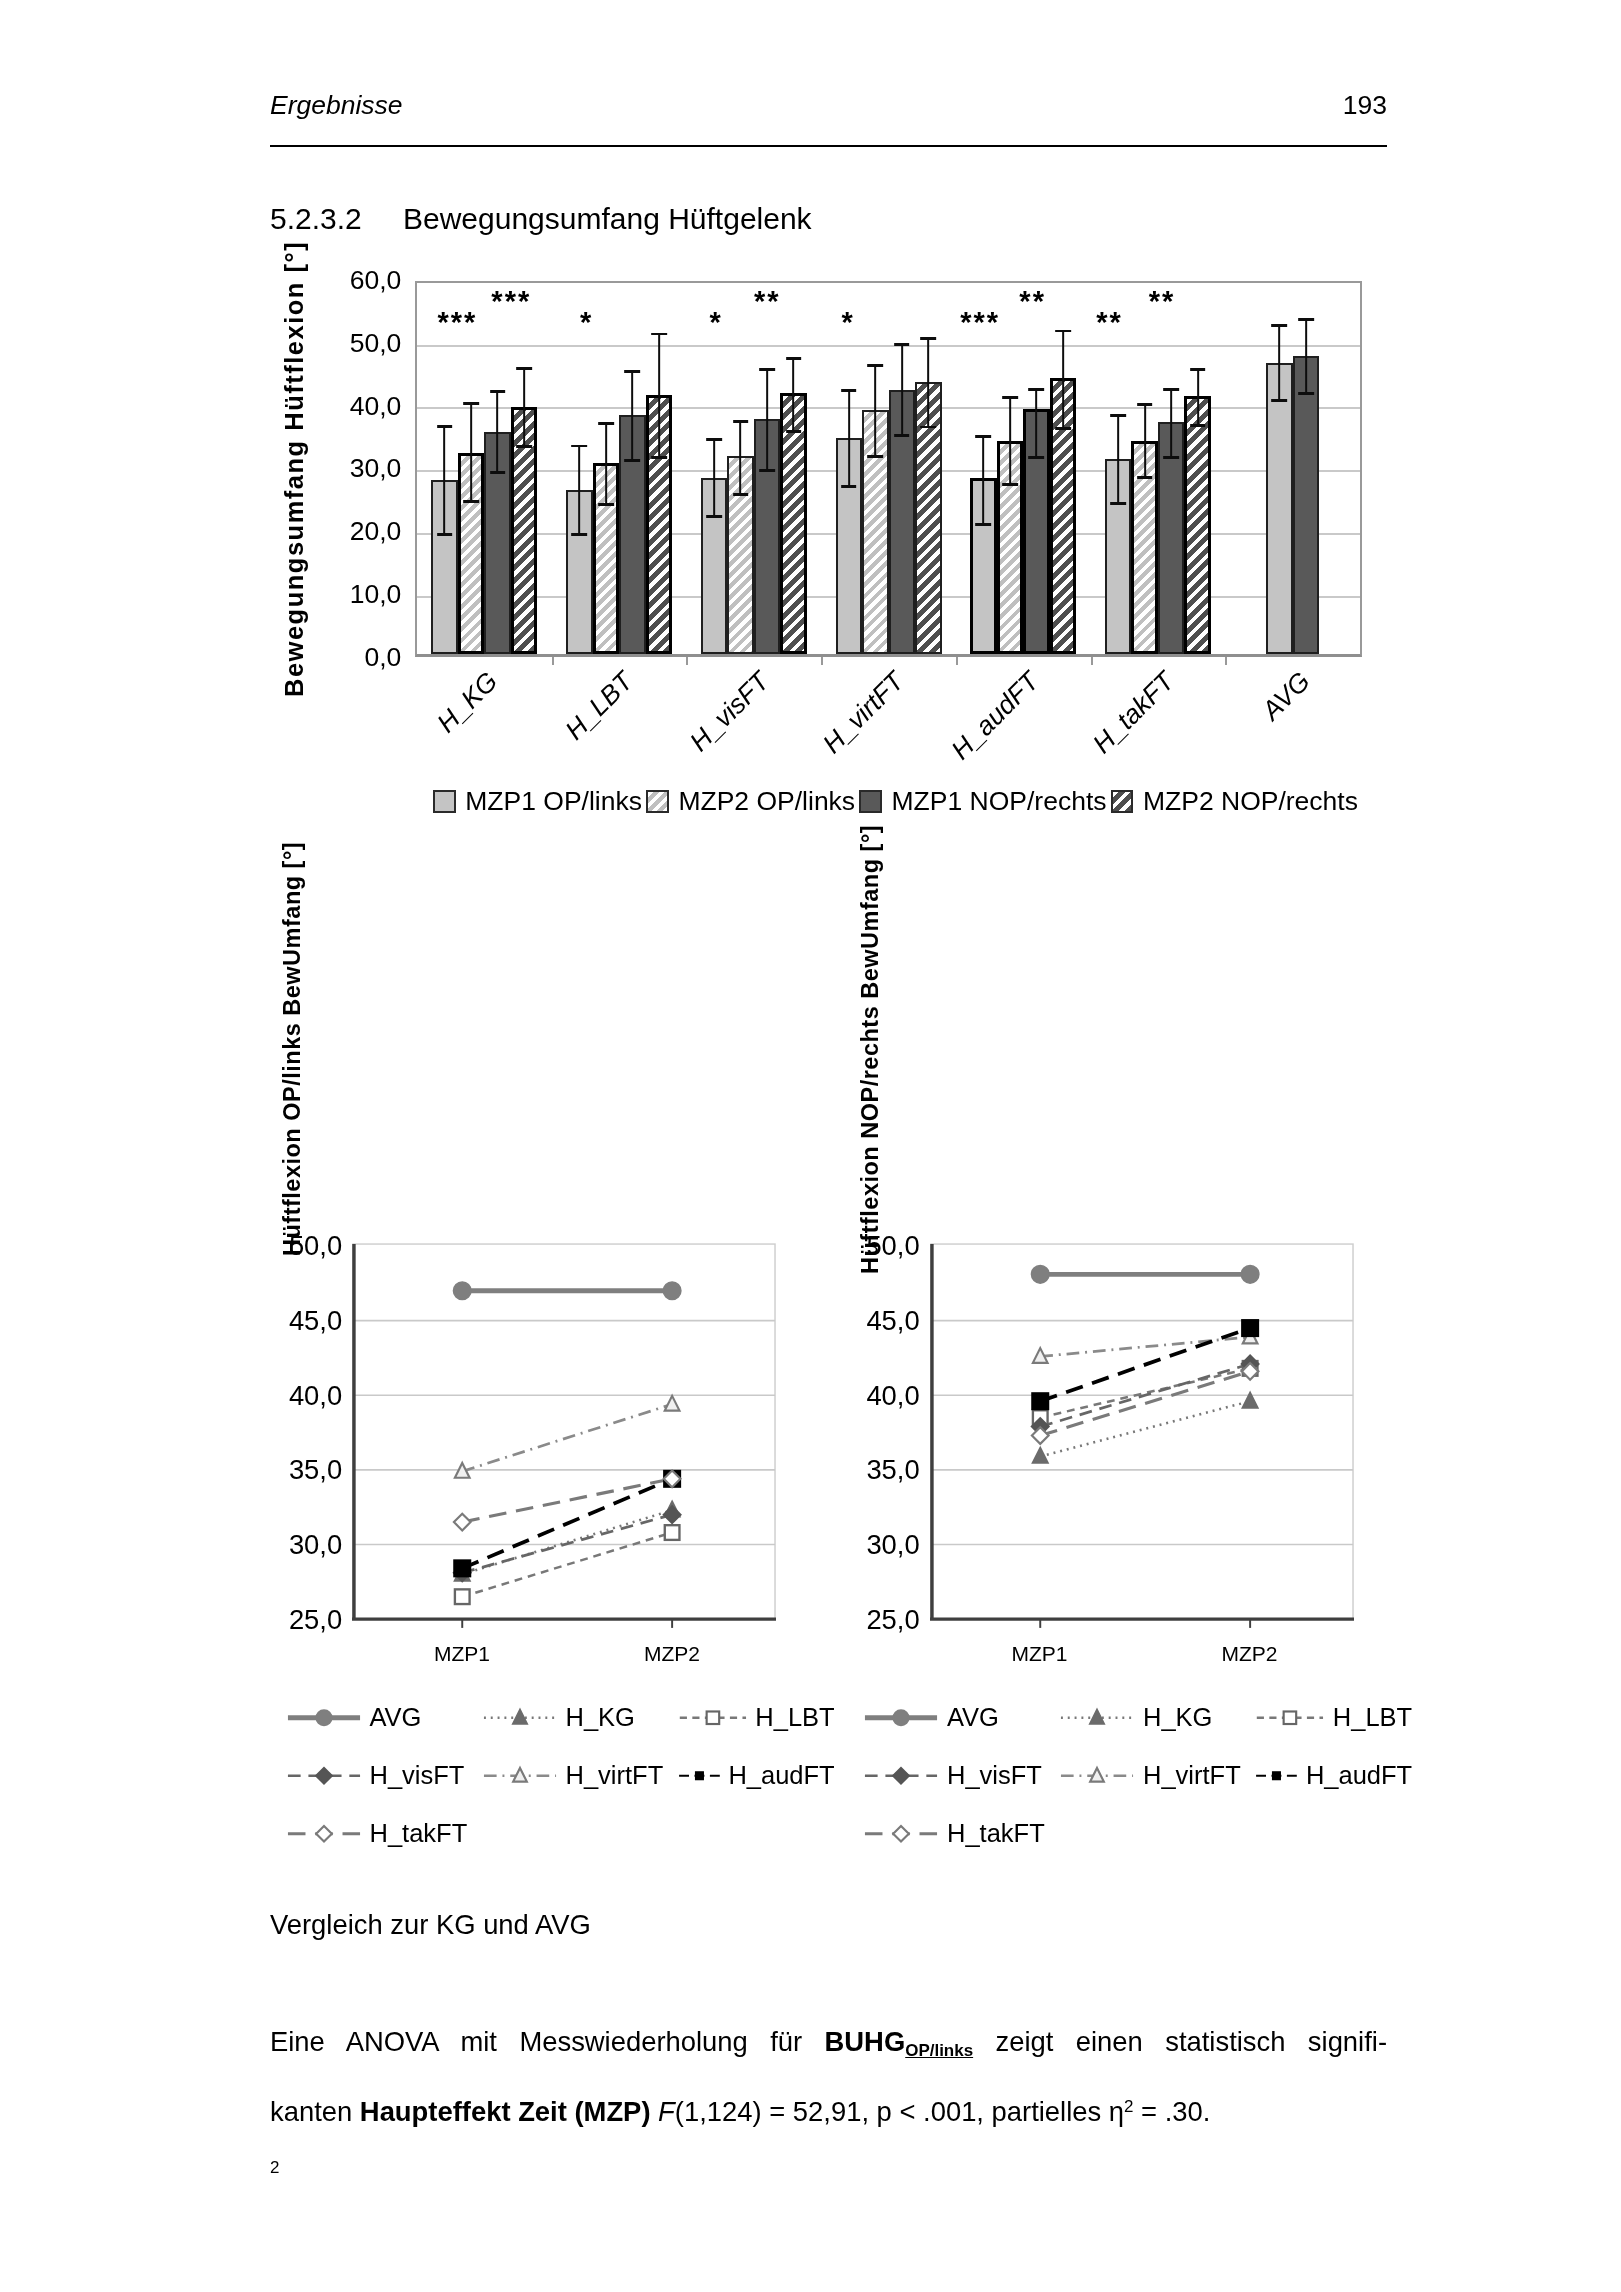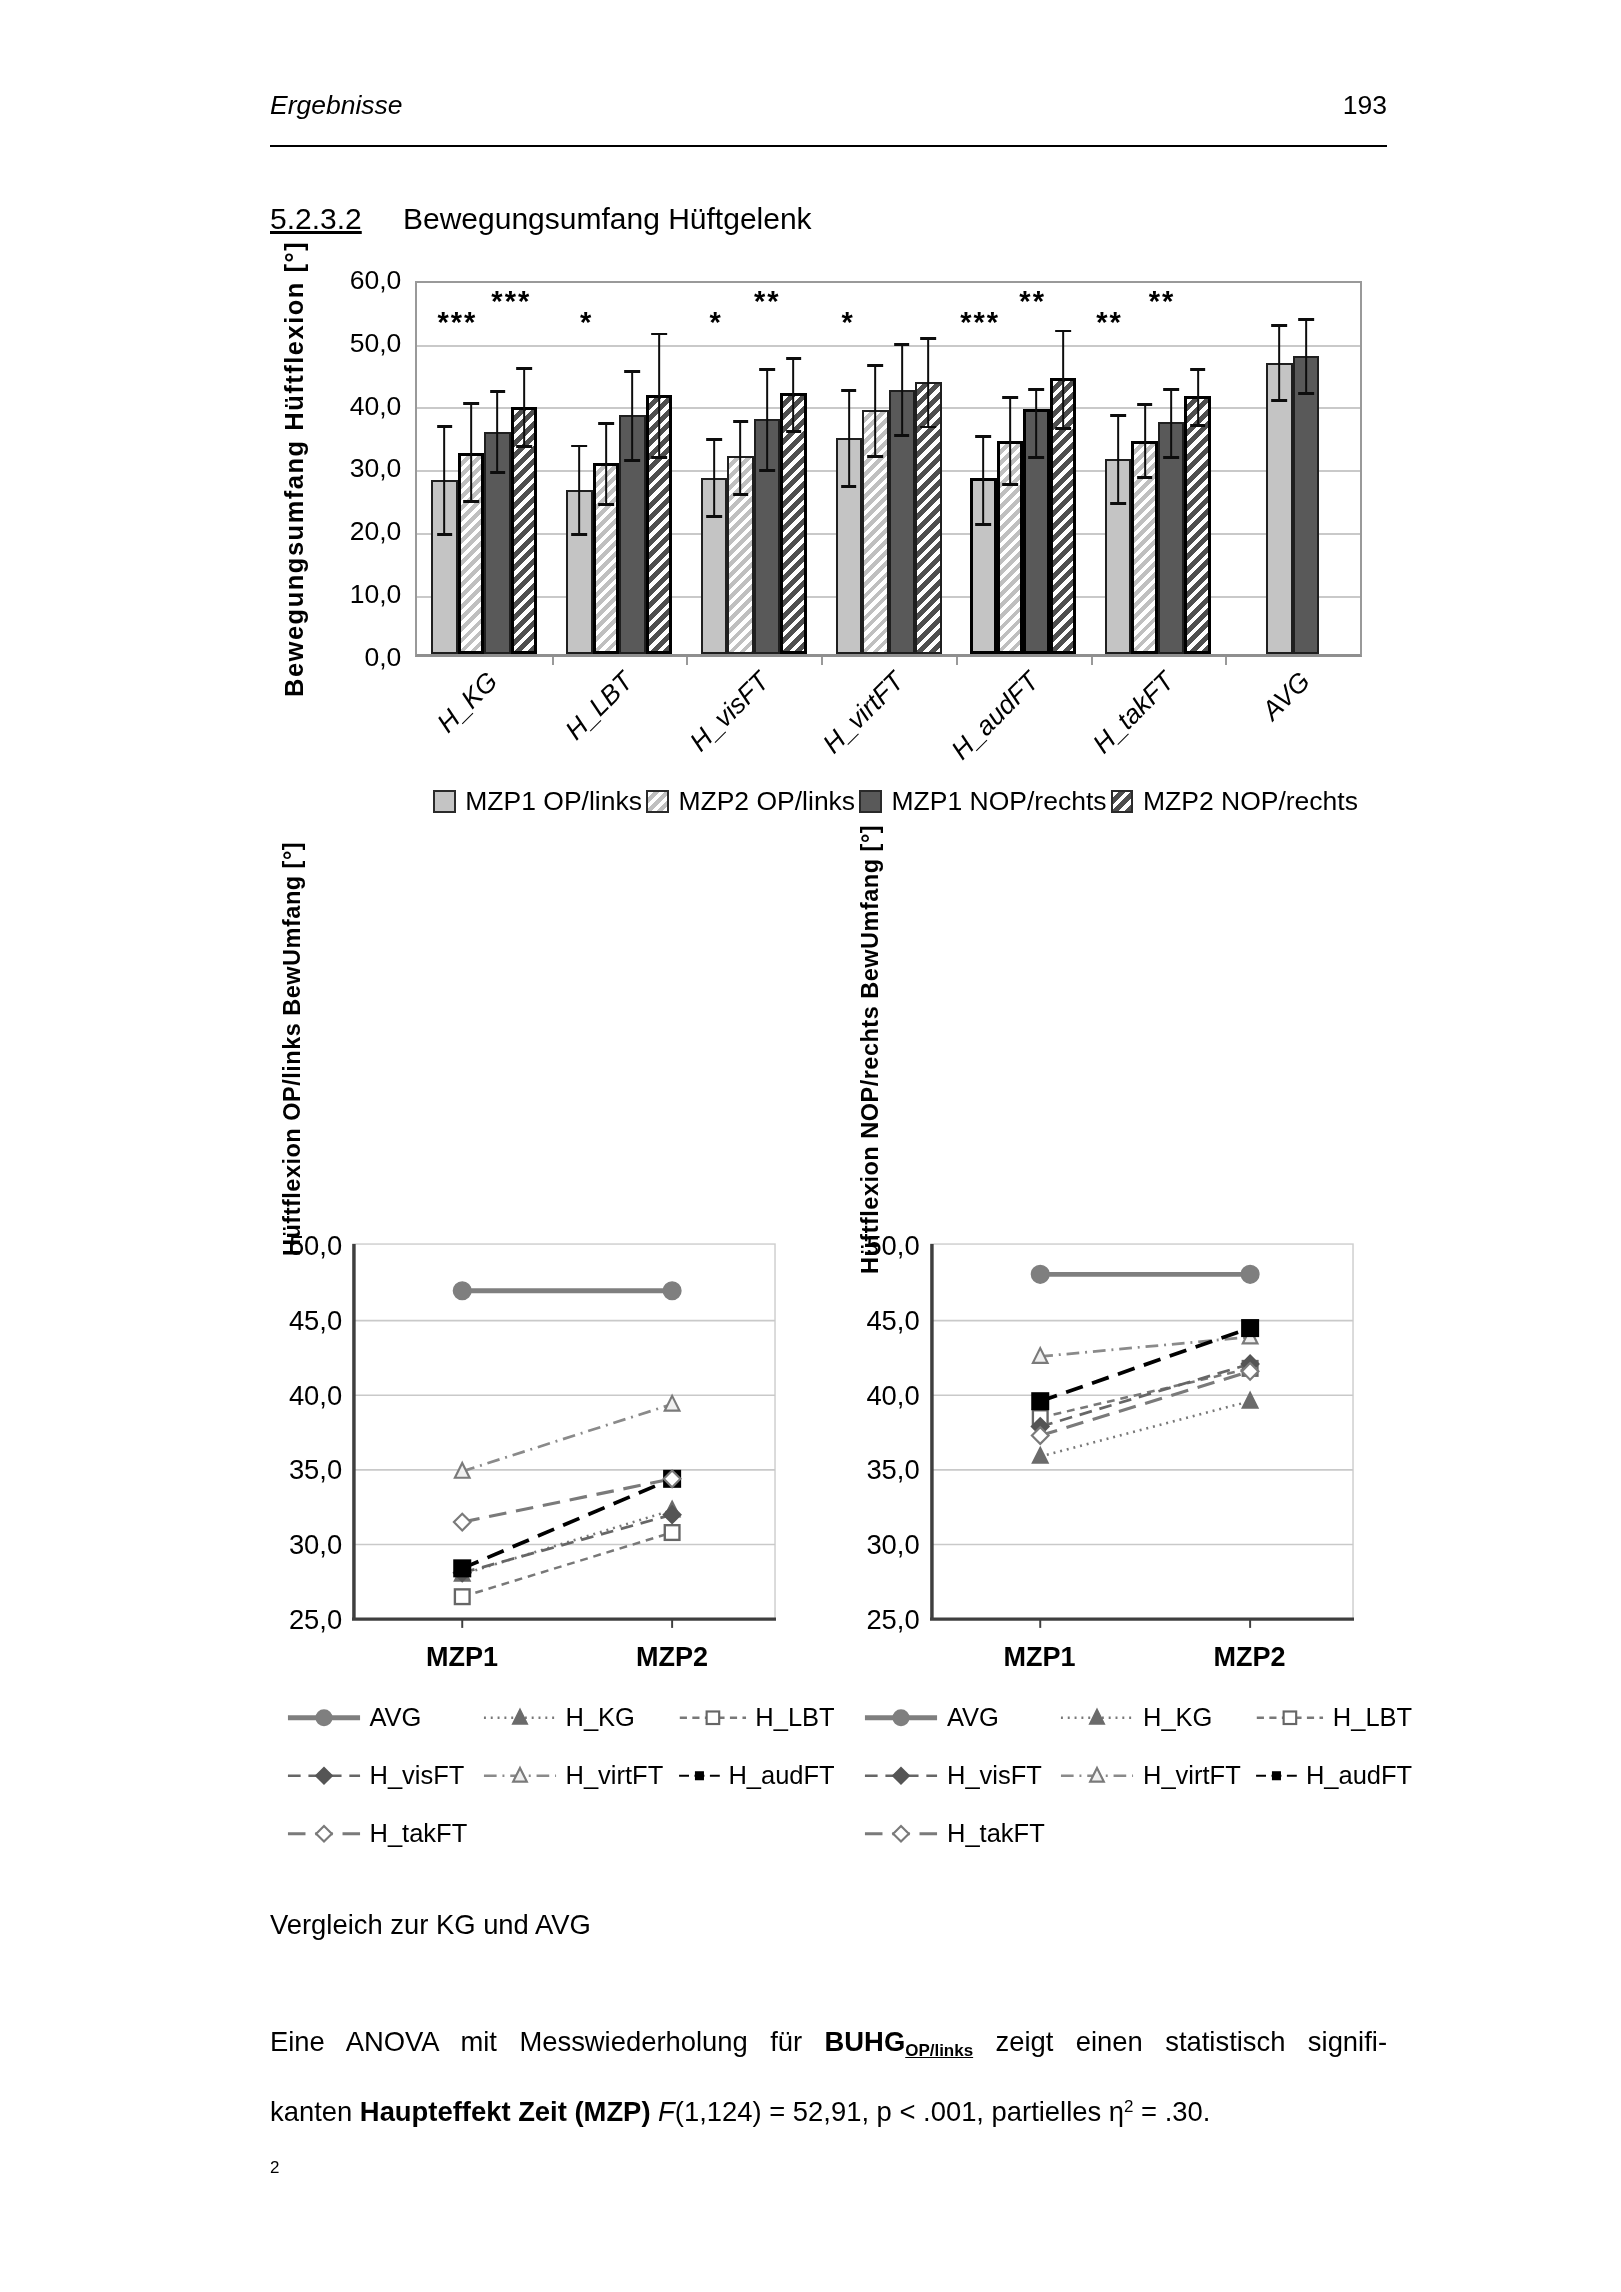--- a/index.html
+++ b/index.html
@@ -9,21 +9,21 @@
   .content { margin-left:270px; width:1117px; }
 
   
   .hdr { display:flex; justify-content:space-between; align-items:flex-end;
          padding-top:90px; padding-bottom:23.5px; border-bottom:2.9px solid #000;
          font-size:26.5px; }
   .hdr .left { font-style:italic; }
 
   
   .sect { margin-top:55px; display:flex; font-size:30px; }
-  .sect .num { width:133px; flex:0 0 133px;text-decoration:underline; }
+  .sect .num { width:133px; flex:0 0 133px; }
 
   
   .bar-fig { margin-top:45px; }
   .bar-row { display:flex; align-items:stretch; }
   .bar-ytitle { width:49px; height:376px; writing-mode:vertical-rl; transform:rotate(180deg);
                 display:flex; align-items:center; justify-content:center;
                 font-size:25.5px; font-weight:700; letter-spacing:1.5px; white-space:nowrap; }
   .bar-yticks { width:96px; position:relative; }
   .bar-yticks span { position:absolute; right:13.7px; font-size:26.5px; line-height:29px; }
   .bar-plot { position:relative; width:947px; height:376px; background:#fff;
@@ -57,21 +57,21 @@
   
   .lc-rowwrap { display:flex; gap:25.5px; margin-top:39px; }
   .line-fig { width:552px; }
   .lc-main { display:flex; }
   .lc-ytitle { width:45px; height:386px; writing-mode:vertical-rl; transform:rotate(180deg);
                display:flex; align-items:center; justify-content:center;
                font-size:23.5px; font-weight:700; letter-spacing:0.5px; white-space:nowrap; }
   .lc-yticks { width:82px; position:relative; }
   .lc-yticks span { position:absolute; right:9.8px; font-size:27.4px; line-height:29px; }
   .lc-plotwrap { position:relative; }
-  .lc-xlabels { position:relative; height:49px; font-size:27px;font-weight:bold; }
+  .lc-xlabels { position:relative; height:49px; font-size:21px; }
   .lc-xlabels span { position:absolute; top:9.8px; transform:translateX(-50%); }
   .lc-legend { display:grid; grid-template-columns:196px 196px 157px; row-gap:29px;
                margin:21.6px 0 0 15.7px; }
   .ll-item { display:flex; align-items:center; gap:7.8px; font-size:25.5px; white-space:nowrap; }
 
   
   .caption { margin-top:61px; font-size:27.4px; }
   .caption .cline { white-space:nowrap; }
   .caption .cline + .cline { margin-top:33px; }
 

